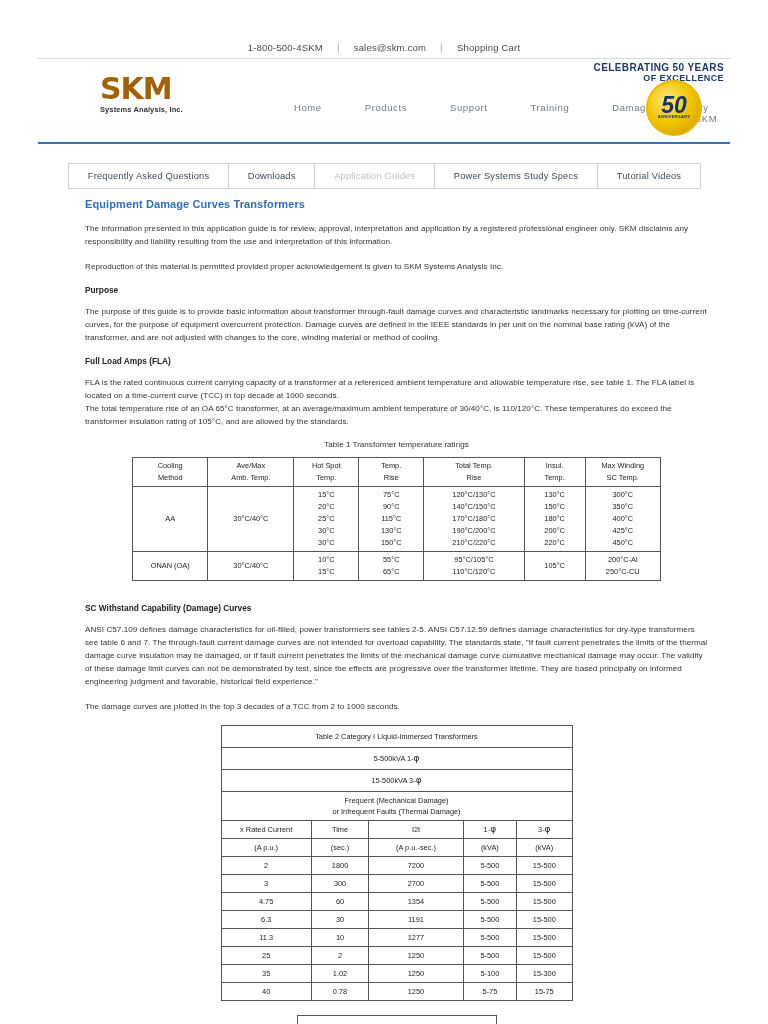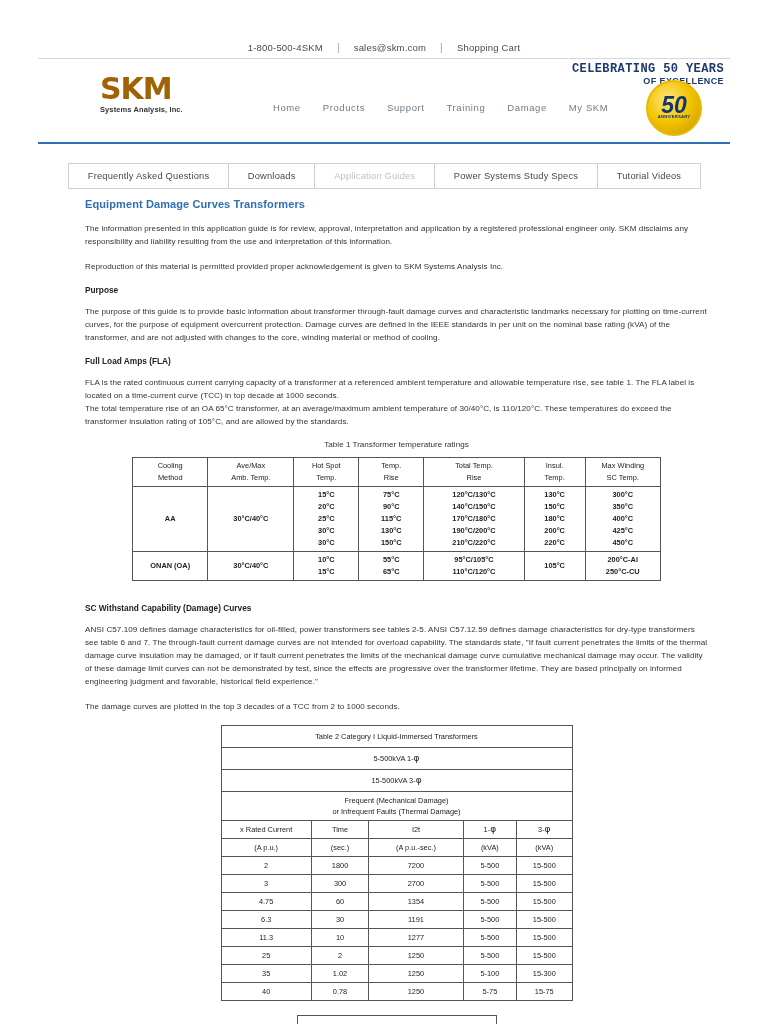--- a/index.html
+++ b/index.html
@@ -45,27 +45,27 @@
   .logo .sub {
     font-size: 7.5px; color: #333; font-weight: bold; margin-top: 1px;
     letter-spacing: .1px;
   }
 
   .nav {
     position: absolute; left: 235px; top: 40px;
     display: flex; gap: 22px;
     font-size: 9.5px; color: #6f7a86; letter-spacing: .6px;
   }
-  .nav span { cursor: pointer; }
+  .nav span { cursor: pointer; margin-left: 21px; }
 
   .celebrate {
     position: absolute; right: 6px; top: 0px; width: 180px; text-align: right;
   }
   .celebrate .l1 {
-    font-size: 12px; font-weight: bold; color: #1b3a6b; letter-spacing: .4px; font-family: Liberation Mono, monospace;
+    font-size: 10px; font-weight: bold; color: #1b3a6b; letter-spacing: .4px;
   }
   .celebrate .l2 {
     font-size: 9px; font-weight: bold; color: #1b3a6b; letter-spacing: .4px;
   }
   .seal {
     position: absolute; right: 28px; top: 18px;
     width: 56px; height: 56px; border-radius: 50%;
     background: radial-gradient(circle at 38% 34%, #ffe680 0%, #f2c400 48%, #c99500 100%);
     border: 2px solid #e7bb00;
     display: flex; flex-direction: column; align-items: center; justify-content: center;
@@ -117,21 +117,21 @@
     margin: 8px auto;
     width: 529px;
     font-size: 7.4px;
     color: #222;
   }
   table.t1 td, table.t1 th {
     border: 1px solid #555;
     padding: 2px 3px;
     text-align: center;
     vertical-align: middle;
-    font-weight: bold;
+    font-weight: normal;
     line-height: 11.2px;
   }
   table.t1 th { font-weight: normal; }
   table.t1 .multi { line-height: 12px; white-space: pre-line; }
 
   
   table.t2 {
     border-collapse: collapse;
     margin: 0 auto;
     width: 352px;

